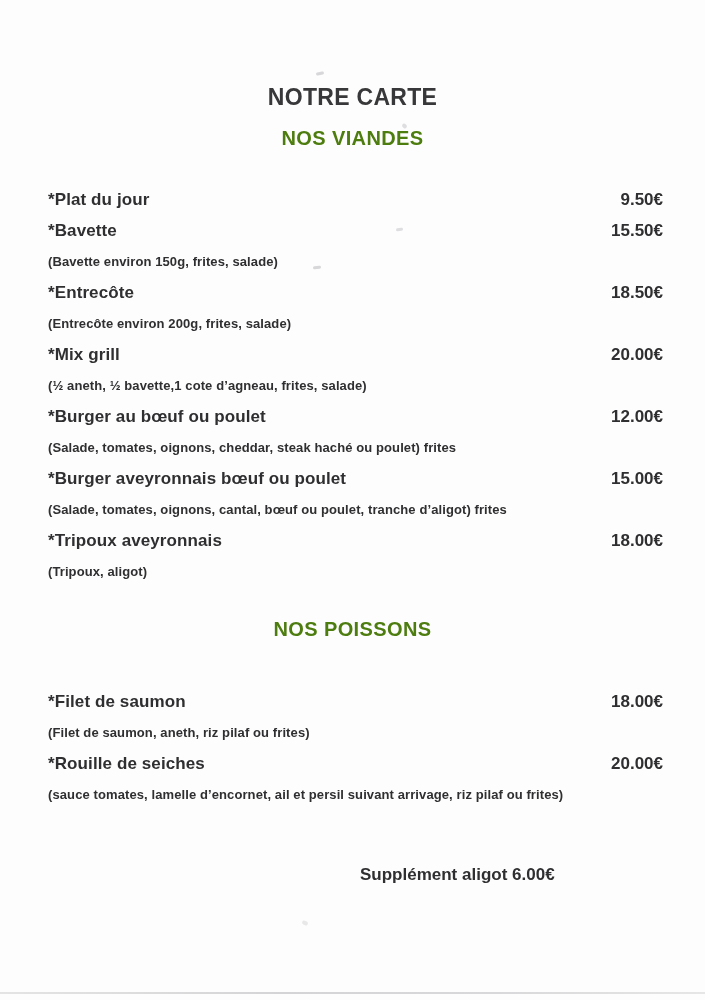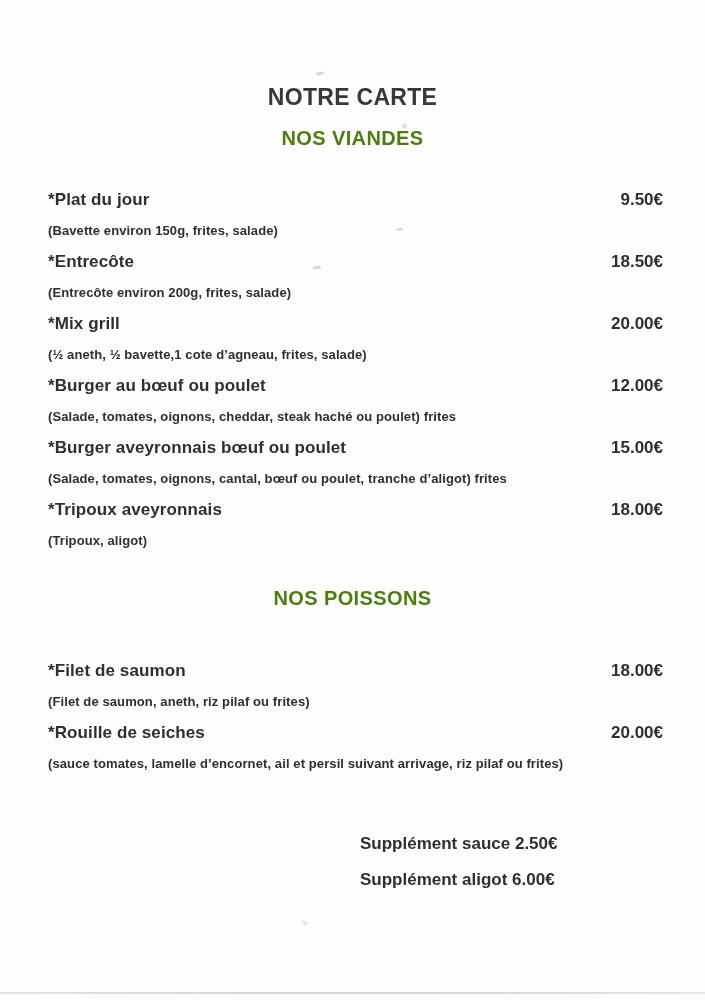--- a/index.html
+++ b/index.html
@@ -102,20 +102,24 @@
 
   <h2 class="section-heading viandes">NOS VIANDES</h2>
 
   <div class="items viandes">
 
     <div class="row item-row">
       <span class="item-name">*Plat du jour</span>
       <span class="item-price">9.50€</span>
     </div>
 
+    <div class="row item-row">
+      <span class="item-name">*Bavette</span>
+      <span class="item-price">15.50€</span>
+    </div>
     <div class="row desc-row">(Bavette environ 150g, frites, salade)</div>
 
     <div class="row item-row">
       <span class="item-name">*Entrecôte</span>
       <span class="item-price">18.50€</span>
     </div>
     <div class="row desc-row">(Entrecôte environ 200g, frites, salade)</div>
 
     <div class="row item-row">
       <span class="item-name">*Mix grill</span>
@@ -155,19 +159,18 @@
 
     <div class="row item-row">
       <span class="item-name">*Rouille de seiches</span>
       <span class="item-price">20.00€</span>
     </div>
     <div class="row desc-row">(sauce tomates, lamelle d’encornet, ail et persil suivant arrivage, riz pilaf ou frites)</div>
 
   </div>
 
   <div class="supplements">
-    <div class="supplement-line">Supplément sauce 2.50€</div>
     <div class="supplement-line">Supplément aligot 6.00€</div>
   </div>
 
   <div class="scan-edge-line"></div>
 
 </div>
 
 </body></html>

